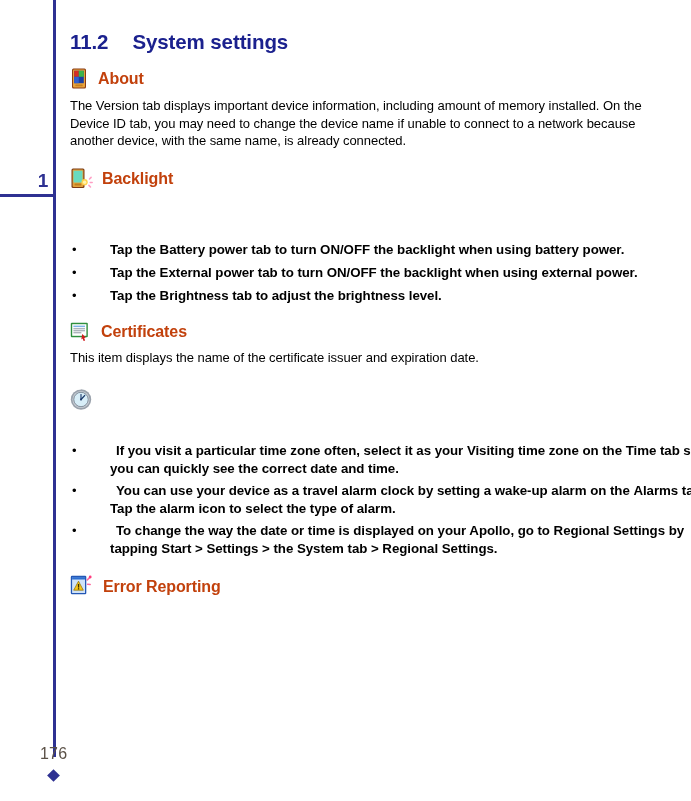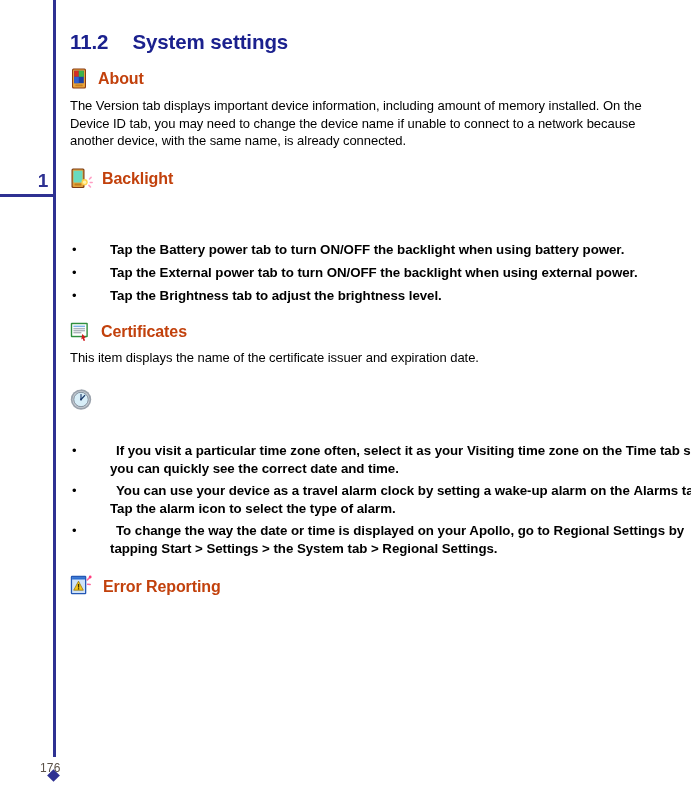--- a/index.html
+++ b/index.html
@@ -49,22 +49,22 @@
     left: 49px;
     top: 771px;
     width: 9px;
     height: 9px;
     background: #2e3192;
     transform: rotate(45deg);
   }
   .folio {
     position: absolute;
     left: 40px;
-    top: 761px;
-    font-size: 12px;
+    top: 745px;
+    font-size: 16px;
     color: #5b5147;
     letter-spacing: 0.2px;
   }
 
   
   .content {
     position: absolute;
     left: 70px;
     top: 0;
     width: 612px;

